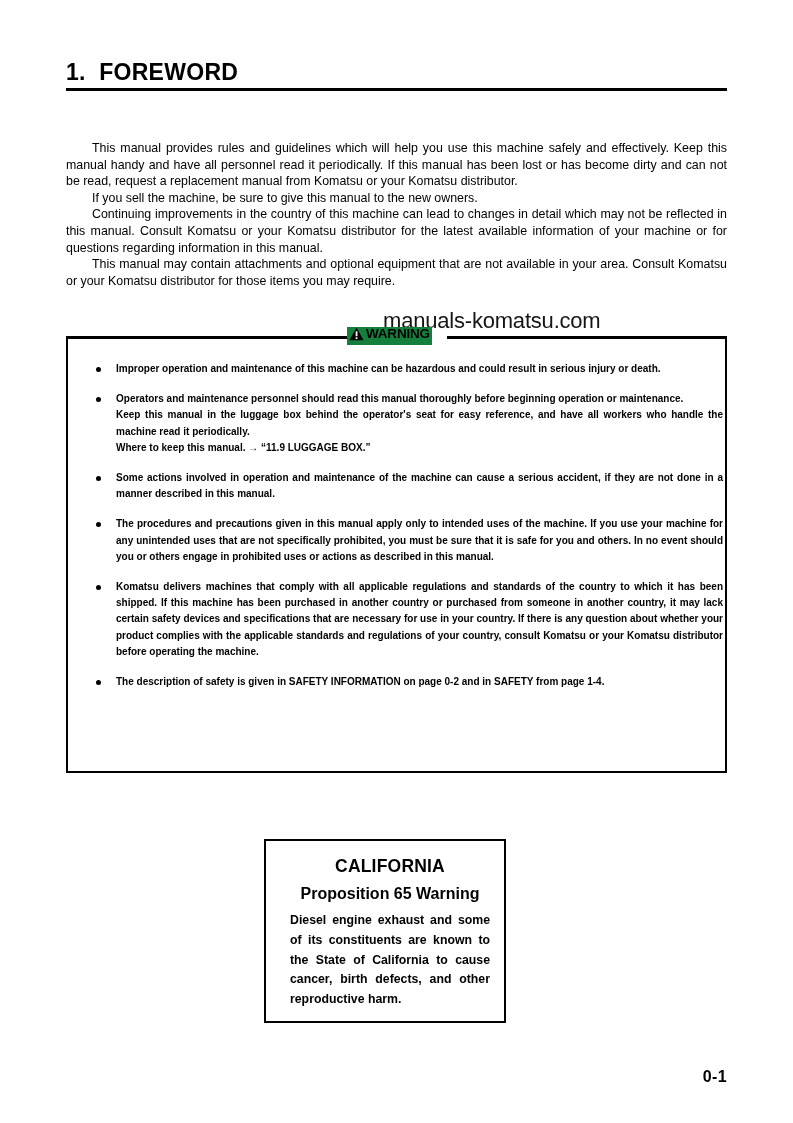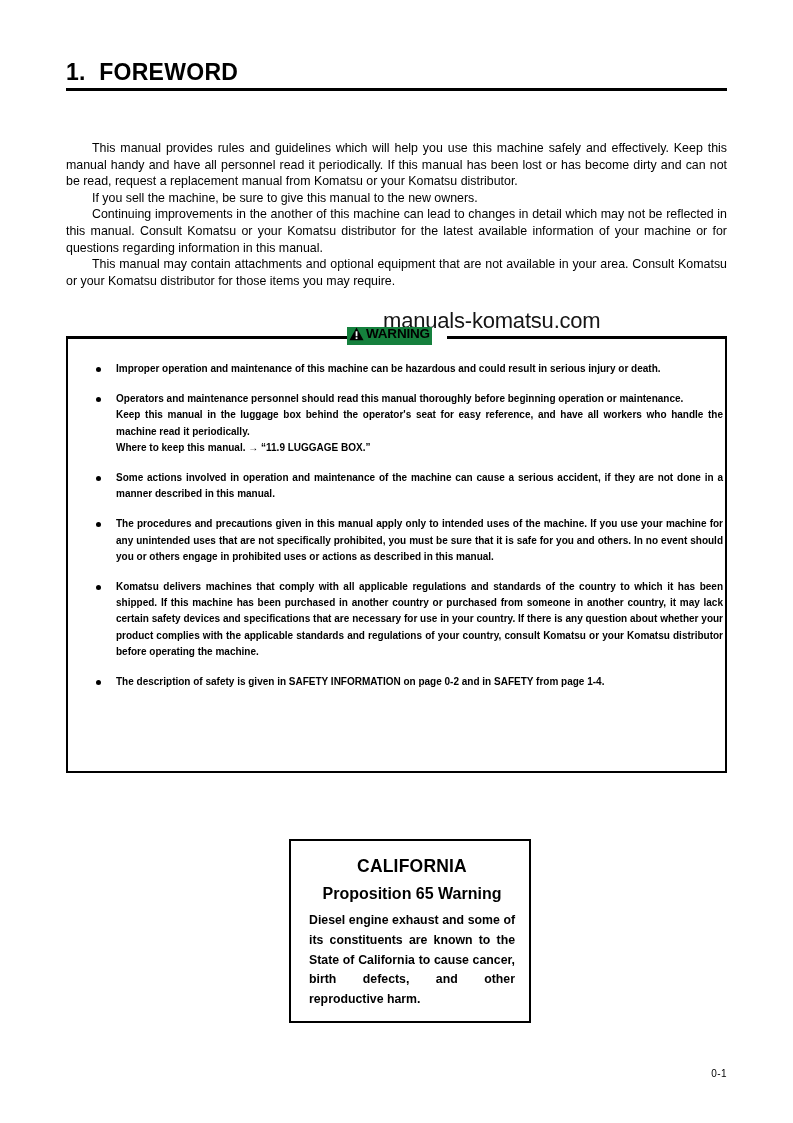--- a/index.html
+++ b/index.html
@@ -151,27 +151,27 @@
     width: 5px;
     height: 5px;
     border-radius: 50%;
     background: #000;
   }
   .warn-line { display: block; }
 
   
   .cal-box {
     position: absolute;
-    left: 289px;
+    left: 264px;
     top: 839px;
     width: 242px;
     height: 184px;
     box-sizing: border-box;
     border: 2.5px solid #000;
-    padding: 14px 14px 0 18px;
+    padding: 14px 14px 0 24px;
   }
   .cal-title {
     text-align: center;
     font-size: 17.5px;
     font-weight: bold;
     letter-spacing: 0.2px;
     line-height: 22px;
   }
   .cal-subtitle {
     text-align: center;
@@ -188,39 +188,39 @@
     text-align: justify;
   }
 
   
   .page-number {
     position: absolute;
     left: 0;
     top: 1068px;
     width: 727px;
     text-align: right;
-    font-size: 10px;
-    font-weight: normal;
+    font-size: 16px;
+    font-weight: bold;
     letter-spacing: 0.4px;
   }
 </style>
 </head>
 <body>
 
 <div class="page">
 
   <div class="chapter-header">
     <div class="chapter-title">1.  FOREWORD</div>
     <div class="chapter-rule"></div>
   </div>
 
   <div class="intro">
     <p>This manual provides rules and guidelines which will help you use this machine safely and effectively. Keep this manual handy and have all personnel read it periodically. If this manual has been lost or has become dirty and can not be read, request a replacement manual from Komatsu or your Komatsu distributor.</p>
     <p>If you sell the machine, be sure to give this manual to the new owners.</p>
-    <p>Continuing improvements in the another of this machine can lead to changes in detail which may not be reflected in this manual. Consult Komatsu or your Komatsu distributor for the latest available information of your machine or for questions regarding information in this manual.</p>
+    <p>Continuing improvements in the country of this machine can lead to changes in detail which may not be reflected in this manual. Consult Komatsu or your Komatsu distributor for the latest available information of your machine or for questions regarding information in this manual.</p>
     <p>This manual may contain attachments and optional equipment that are not available in your area. Consult Komatsu or your Komatsu distributor for those items you may require.</p>
   </div>
 
   <div class="watermark">manuals-komatsu.com</div>
 
   <div class="warn-topline-left"></div>
   <div class="warn-topline-right"></div>
 
   <div class="warn-label">
     <svg class="warn-tri" viewBox="0 0 16 15">

